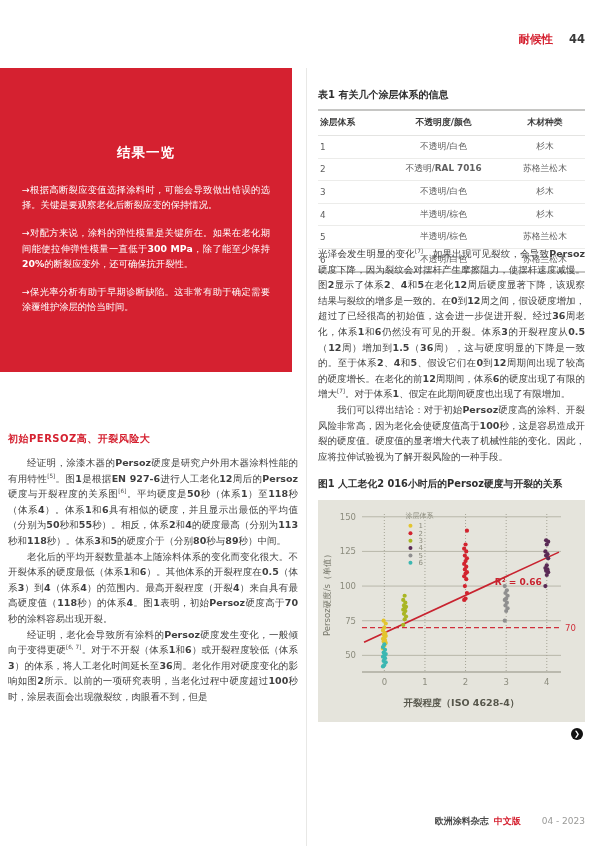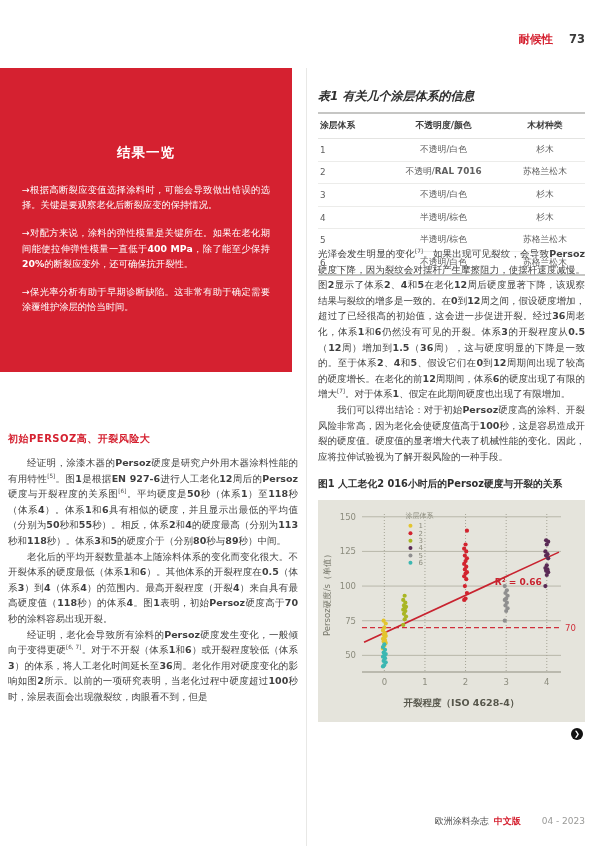--- a/index.html
+++ b/index.html
@@ -22,59 +22,59 @@
   .rb-bullet{margin:0 0 13px 0;color:#ffffff;font-size:9.3px;line-height:15.2px;text-align:justify;}
 
   
   .left-col{position:absolute;left:8px;top:432px;width:290px;}
   .section-heading{margin:0 0 9px 0;color:#d52130;font-size:10px;font-weight:bold;letter-spacing:.5px;}
   .body-para{margin:0;color:#3f3f3f;font-size:9.5px;line-height:15.6px;text-align:justify;}
   .indent{text-indent:2em;}
 
   
   .table-block{position:absolute;left:318px;top:88px;width:267px;}
-  .table-caption{margin:0;color:#2f2f2f;font-size:12px;font-weight:bold;font-style:italic;}
+  .table-caption{margin:0;color:#2f2f2f;font-size:10px;font-weight:bold;}
   .info-table{width:100%;border-collapse:collapse;margin-top:7px;border-top:2px solid #c6c6c4;border-bottom:2px solid #c6c6c4;}
   .info-table th{font-size:8.8px;font-weight:bold;color:#3c3c3c;padding:6px 2px;border-bottom:1px solid #e4e4e2;}
   .info-table td{font-size:8.8px;color:#5f5f5f;padding:4.8px 2px;border-bottom:1px solid #ececea;}
   .info-table tr:last-child td{border-bottom:none;}
   .c1{text-align:left;width:24%;}
   .c2{text-align:center;width:46%;}
   .c3{text-align:center;width:30%;}
 
   
   .right-col{position:absolute;left:318px;top:246px;width:267px;}
   .figure-caption{margin:13px 0 0 0;color:#2f2f2f;font-size:9.8px;font-weight:bold;line-height:14px;}
   .chart-box{margin-top:9px;width:267px;height:222px;background:#e5e4dc;}
   .chart-box svg{display:block;}
   .arrow-row{margin-top:6px;display:flex;justify-content:flex-end;padding-right:2px;}
   .next-circle{width:12px;height:12px;border-radius:50%;background:#111111;color:#ffffff;font-size:7px;line-height:12px;text-align:center;font-weight:bold;}
 
   
   .footer{position:absolute;top:815px;right:15px;display:flex;align-items:baseline;gap:5px;font-size:9px;}
-  .footer .mag{color:#4a4a4a;font-weight:normal;}
+  .footer .mag{color:#4a4a4a;font-weight:bold;}
   .footer .edition{color:#d52130;font-weight:bold;}
   .footer .issue{color:#9a9a98;padding-left:16px;}
 </style>
 </head>
 <body>
 
 <div class="page">
 
   <div class="kicker-row">
     <span class="kicker">耐候性</span>
-    <span class="page-number">73</span>
+    <span class="page-number">44</span>
   </div>
 
   <div class="col-rule"></div>
 
   <div class="results-box">
     <h2 class="rb-title">结果一览</h2>
     <p class="rb-bullet">→根据高断裂应变值选择涂料时，可能会导致做出错误的选择。关键是要观察老化后断裂应变的保持情况。</p>
-    <p class="rb-bullet">→对配方来说，涂料的弹性模量是关键所在。如果在老化期间能使拉伸弹性模量一直低于<b>400 MPa</b>，除了能至少保持<b>20%</b>的断裂应变外，还可确保抗开裂性。</p>
+    <p class="rb-bullet">→对配方来说，涂料的弹性模量是关键所在。如果在老化期间能使拉伸弹性模量一直低于<b>300 MPa</b>，除了能至少保持<b>20%</b>的断裂应变外，还可确保抗开裂性。</p>
     <p class="rb-bullet">→保光率分析有助于早期诊断缺陷。这非常有助于确定需要涂覆维护涂层的恰当时间。</p>
   </div>
 
   <div class="left-col">
     <h3 class="section-heading">初始PERSOZ高、开裂风险大</h3>
     <p class="body-para indent">经证明，涂漆木器的<b>Persoz</b>硬度是研究户外用木器涂料性能的有用特性<sup>[5]</sup>。图<b>1</b>是根据<b>EN 927-6</b>进行人工老化<b>12</b>周后的<b>Persoz</b>硬度与开裂程度的关系图<sup>[6]</sup>。平均硬度是<b>50</b>秒（体系<b>1</b>）至<b>118</b>秒（体系<b>4</b>）。体系<b>1</b>和<b>6</b>具有相似的硬度，并且显示出最低的平均值（分别为<b>50</b>秒和<b>55</b>秒）。相反，体系<b>2</b>和<b>4</b>的硬度最高（分别为<b>113</b>秒和<b>118</b>秒）。体系<b>3</b>和<b>5</b>的硬度介于（分别<b>80</b>秒与<b>89</b>秒）中间。</p>
     <p class="body-para indent">老化后的平均开裂数量基本上随涂料体系的变化而变化很大。不开裂体系的硬度最低（体系<b>1</b>和<b>6</b>）。其他体系的开裂程度在<b>0.5</b>（体系<b>3</b>）到<b>4</b>（体系<b>4</b>）的范围内。最高开裂程度（开裂<b>4</b>）来自具有最高硬度值（<b>118</b>秒）的体系<b>4</b>。图<b>1</b>表明，初始<b>Persoz</b>硬度高于<b>70</b>秒的涂料容易出现开裂。</p>
     <p class="body-para indent">经证明，老化会导致所有涂料的<b>Persoz</b>硬度发生变化，一般倾向于变得更硬<sup>[6, 7]</sup>。对于不开裂（体系<b>1</b>和<b>6</b>）或开裂程度较低（体系<b>3</b>）的体系，将人工老化时间延长至<b>36</b>周。老化作用对硬度变化的影响如图<b>2</b>所示。以前的一项研究表明，当老化过程中硬度超过<b>100</b>秒时，涂层表面会出现微裂纹，肉眼看不到，但是</p>
   </div>
 

